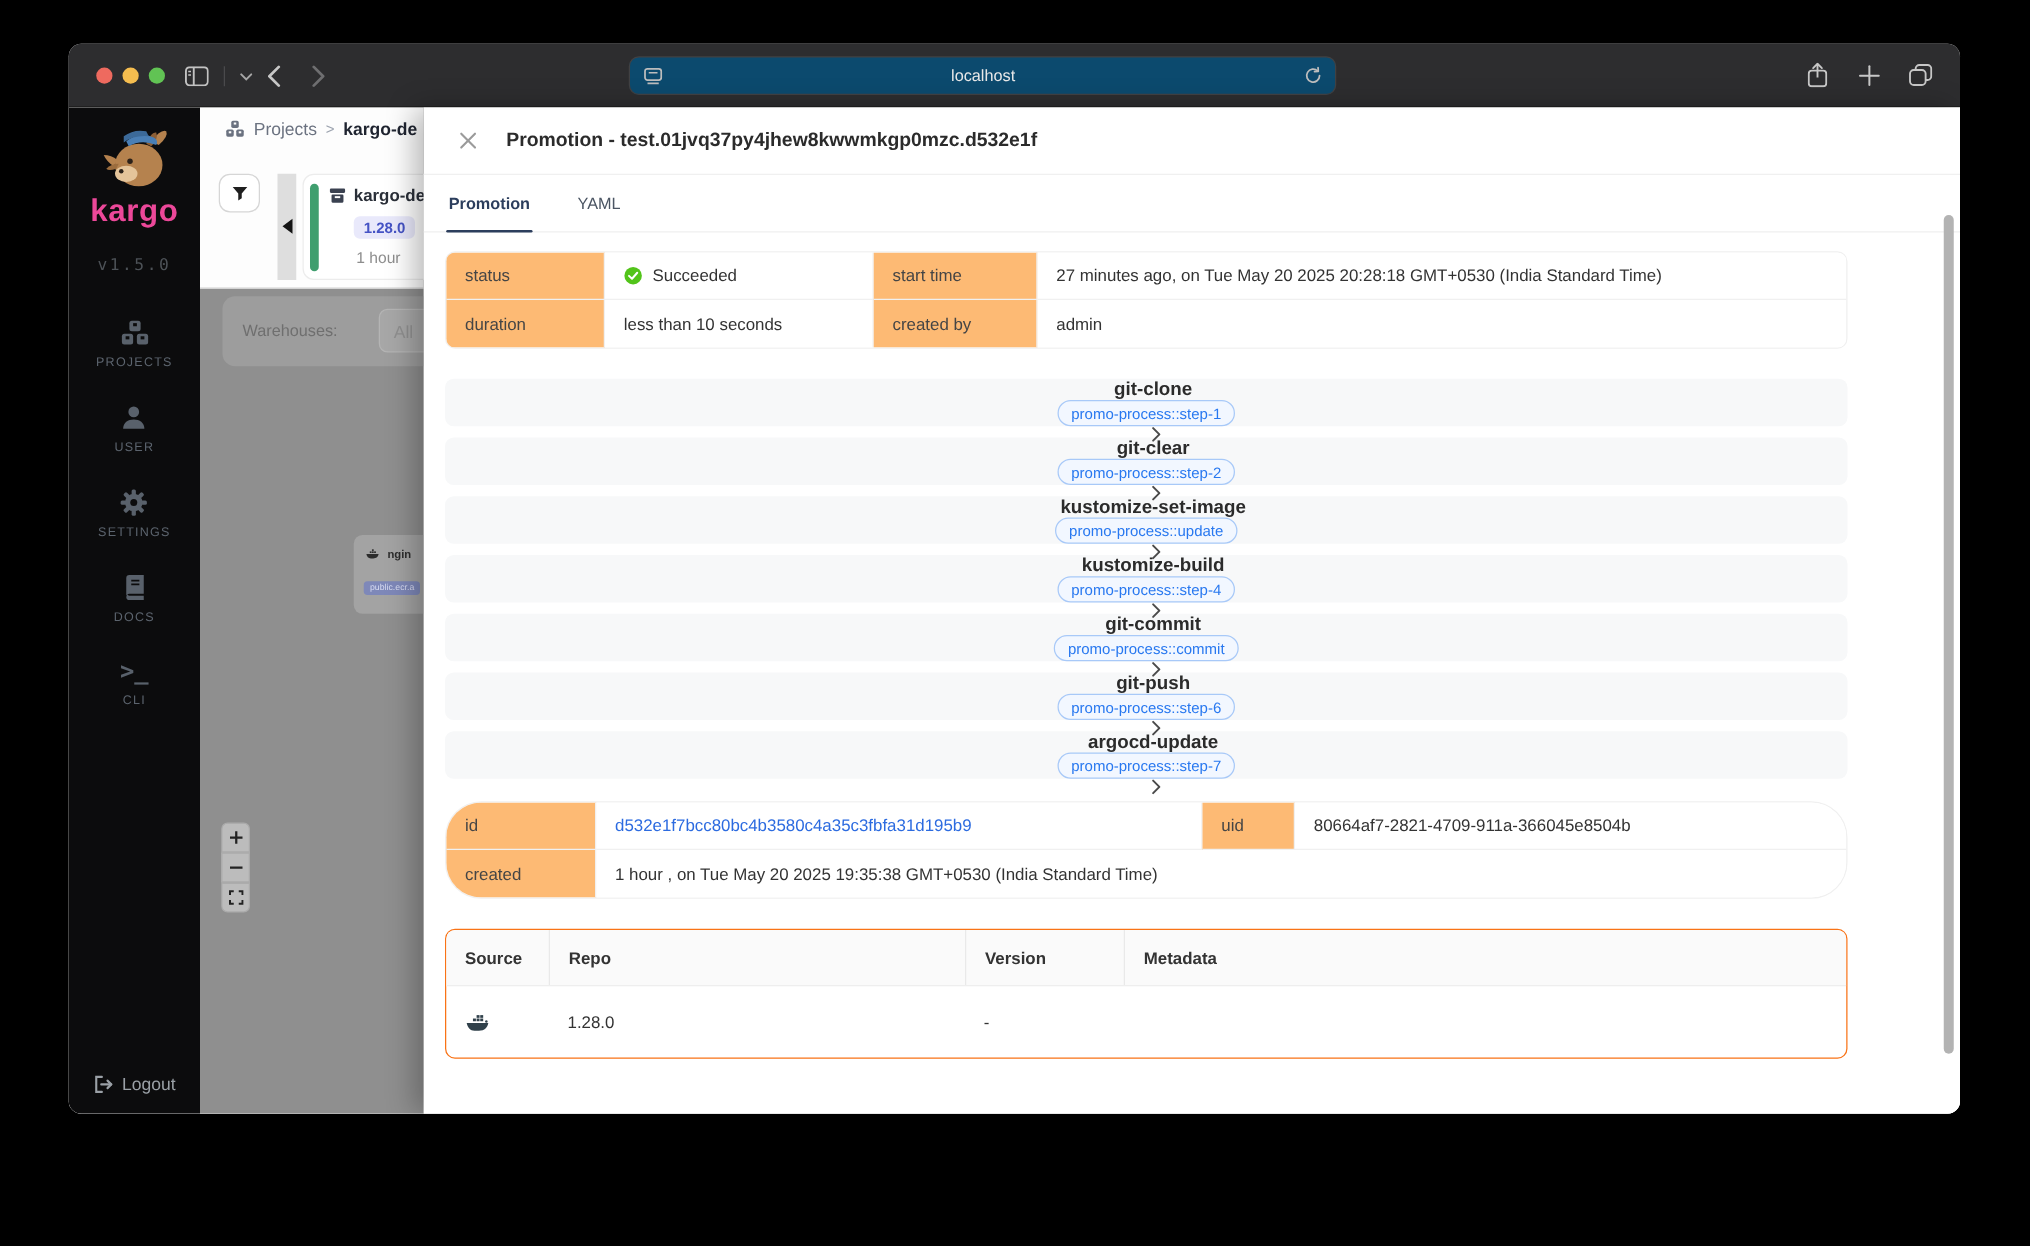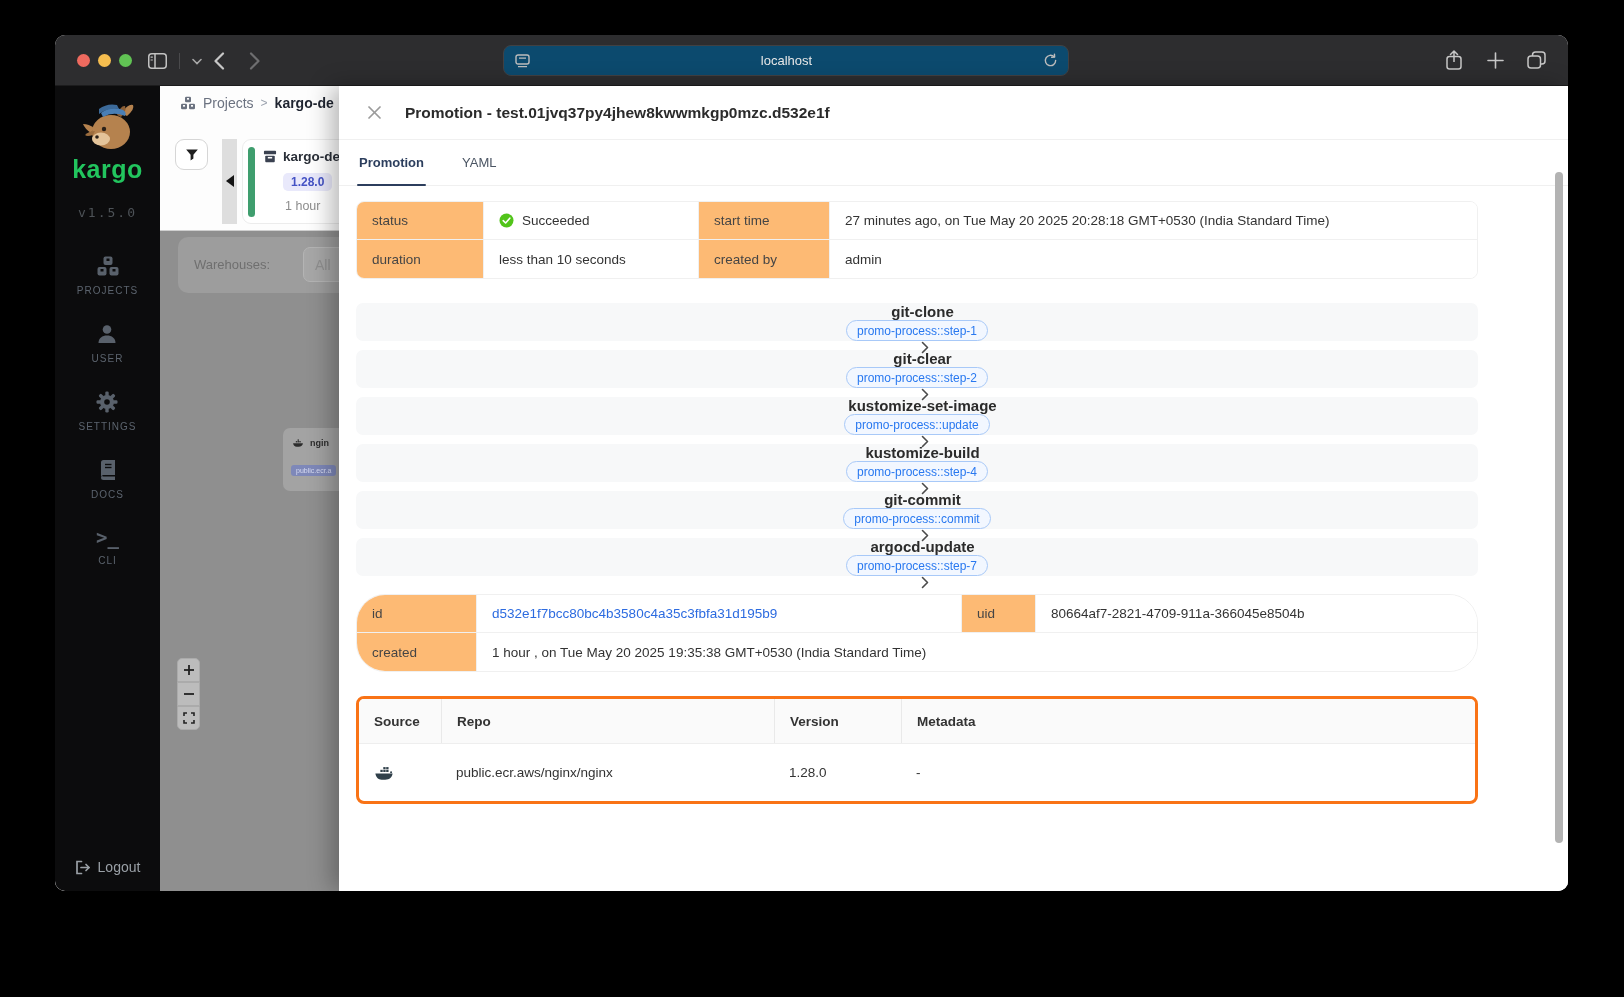--- a/index.html
+++ b/index.html
@@ -18,21 +18,21 @@
   .addressbar .url { flex:1; text-align:center; color:#e8e8e8; font-size:13px; }
   .tb-right { position:absolute; right:20px; top:13px; display:flex; gap:17px; }
   .tb-right > div { width:24px; height:24px; display:flex; align-items:center; justify-content:center; }
 
   
   .appbody { position:absolute; left:0; top:51px; width:100%; height:805px; background:#fff; }
 
   
   .sidebar { position:absolute; left:0; top:0; width:105px; height:805px; background:#0c0c0d; display:flex; flex-direction:column; align-items:center; }
   .logo-img { margin-top:13px; }
-  .logo-word { color:#22c55e; font-size:25px; font-weight:bold; letter-spacing:0.5px; margin-top:-2px; }
+  .logo-word { color:#ec4899; font-size:25px; font-weight:bold; letter-spacing:0.5px; margin-top:-2px; }
   .version { margin-top:21px; color:#4d5257; font-family:"DejaVu Sans Mono", monospace; font-size:13px; letter-spacing:2px; }
   .nav { margin-top:34px; display:flex; flex-direction:column; align-items:center; gap:26px; }
   .nav-item { display:flex; flex-direction:column; align-items:center; gap:7px; color:#59616b; cursor:pointer; }
   .nav-item .lbl { font-size:10px; letter-spacing:1px; color:#5c646e; }
   .cli-glyph { font-weight:bold; font-size:19px; color:#59616b; font-family:"DejaVu Sans Mono", monospace; height:22px; line-height:22px; }
   .logout { position:absolute; bottom:16px; left:0; width:105px; display:flex; align-items:center; justify-content:center; gap:7px; color:#9aa0a6; font-size:14px; cursor:pointer; }
 
   
   .mainstrip { position:absolute; left:105px; top:0; width:179px; height:805px; background:#8f8f8f; overflow:hidden; }
   .topwhite { position:absolute; left:0; top:0; width:100%; height:145px; background:#fdfdfd; border-bottom:1px solid #cfcfcf; }
@@ -84,21 +84,21 @@
   .steps { margin-top:24px; }
   .steprow { width:1122px; height:38px; background:#f7f8f9; border-radius:7px; margin-bottom:9px; display:flex; align-items:center; padding:0 14px;flex-direction:column; }
   .stepname { margin-left:11px; font-size:15px; font-weight:bold; color:#2b2b2b; }
   .stepspacer { flex:1; }
   .badge { font-size:12px; color:#2878f0; background:#f2f7ff; border:1px solid #a8c9f8; border-radius:11px; padding:2.5px 10px; white-space:nowrap; }
   .stepchev { margin-left:22px; margin-right:6px; display:flex; align-items:center; }
 
   .sectiontitle { margin-top:27px; font-size:16.5px; font-weight:bold; color:#1f1f1f; }
   .freight-tbl { margin-top:18px; }
 
-  .srctable { margin-top:24px; width:1122px; border:3px solid #f97316; border-radius:8px; overflow:hidden; }
+  .srctable { margin-top:24px; width:1122px; border:1px solid #f97316; border-radius:8px; overflow:hidden; }
   .srchead { display:grid; grid-template-columns:82px 333px 127px 1fr; background:#fafafa; border-bottom:1px solid #eee; }
   .srchead > div { height:44px; display:flex; align-items:center; padding:0 15px; font-size:13.5px; font-weight:bold; color:#333; }
   .srchead > div + div { border-left:1px solid #e9e9e9; }
   .srcrow { display:grid; grid-template-columns:82px 333px 127px 1fr; }
   .srcrow > div { height:57px; display:flex; align-items:center; padding:0 15px; font-size:13.5px; color:#333; }
 
   .scrollthumb { position:absolute; right:5px; top:86px; width:8px; height:671px; background:#b3b3b3; border-radius:4px; }
 </style>
 </head>
 <body>
@@ -435,20 +435,33 @@
               <span class="stepname">git-commit</span>
               <span class="stepspacer"></span>
               <span class="badge">promo-process::commit</span>
               <span class="stepchev">
                   <svg width="8" height="13" viewBox="0 0 8 13">
                     <polyline points="1.5,1.5 6.5,6.5 1.5,11.5" fill="none" stroke="#4b4b4b" stroke-width="1.6" stroke-linecap="round" stroke-linejoin="round"></polyline>
                   </svg>
                 </span>
             </div>
 
+            <div class="steprow">
+              <svg width="15" height="13" viewBox="0 0 15 13">
+                  <polyline points="1.5,7 5.5,11 13.5,1.5" fill="none" stroke="#49ad3f" stroke-width="1.8" stroke-linecap="round" stroke-linejoin="round"></polyline>
+                </svg>
+              <span class="stepname">git-push</span>
+              <span class="stepspacer"></span>
+              <span class="badge">promo-process::step-6</span>
+              <span class="stepchev">
+                  <svg width="8" height="13" viewBox="0 0 8 13">
+                    <polyline points="1.5,1.5 6.5,6.5 1.5,11.5" fill="none" stroke="#4b4b4b" stroke-width="1.6" stroke-linecap="round" stroke-linejoin="round"></polyline>
+                  </svg>
+                </span>
+            </div>
 
             <div class="steprow">
               <svg width="15" height="13" viewBox="0 0 15 13">
                   <polyline points="1.5,7 5.5,11 13.5,1.5" fill="none" stroke="#49ad3f" stroke-width="1.8" stroke-linecap="round" stroke-linejoin="round"></polyline>
                 </svg>
               <span class="stepname">argocd-update</span>
               <span class="stepspacer"></span>
               <span class="badge">promo-process::step-7</span>
               <span class="stepchev">
                   <svg width="8" height="13" viewBox="0 0 8 13">
@@ -482,21 +495,20 @@
                 <svg width="20" height="16" viewBox="0 0 22 17" fill="#30404a">
                     <rect x="7" y="5" width="2.6" height="2.4"></rect>
                     <rect x="10.2" y="5" width="2.6" height="2.4"></rect>
                     <rect x="13.4" y="5" width="2.6" height="2.4"></rect>
                     <rect x="10.2" y="2" width="2.6" height="2.4"></rect>
                     <rect x="13.4" y="2" width="2.6" height="2.4"></rect>
                     <path d="M1.5 9h19c-.6 3.8-3.2 6.8-8.3 6.8H8.3C4.6 15.8 2.1 12.8 1.5 9z"></path>
                     <circle cx="18.8" cy="7.6" r="1.1"></circle>
                   </svg>
               </div>
-              <div>public.ecr.aws/nginx/nginx</div>
               <div>1.28.0</div>
               <div>-</div>
             </div>
           </div>
 
         </div>
       </div>
 
       <div class="scrollthumb"></div>
     </div>

